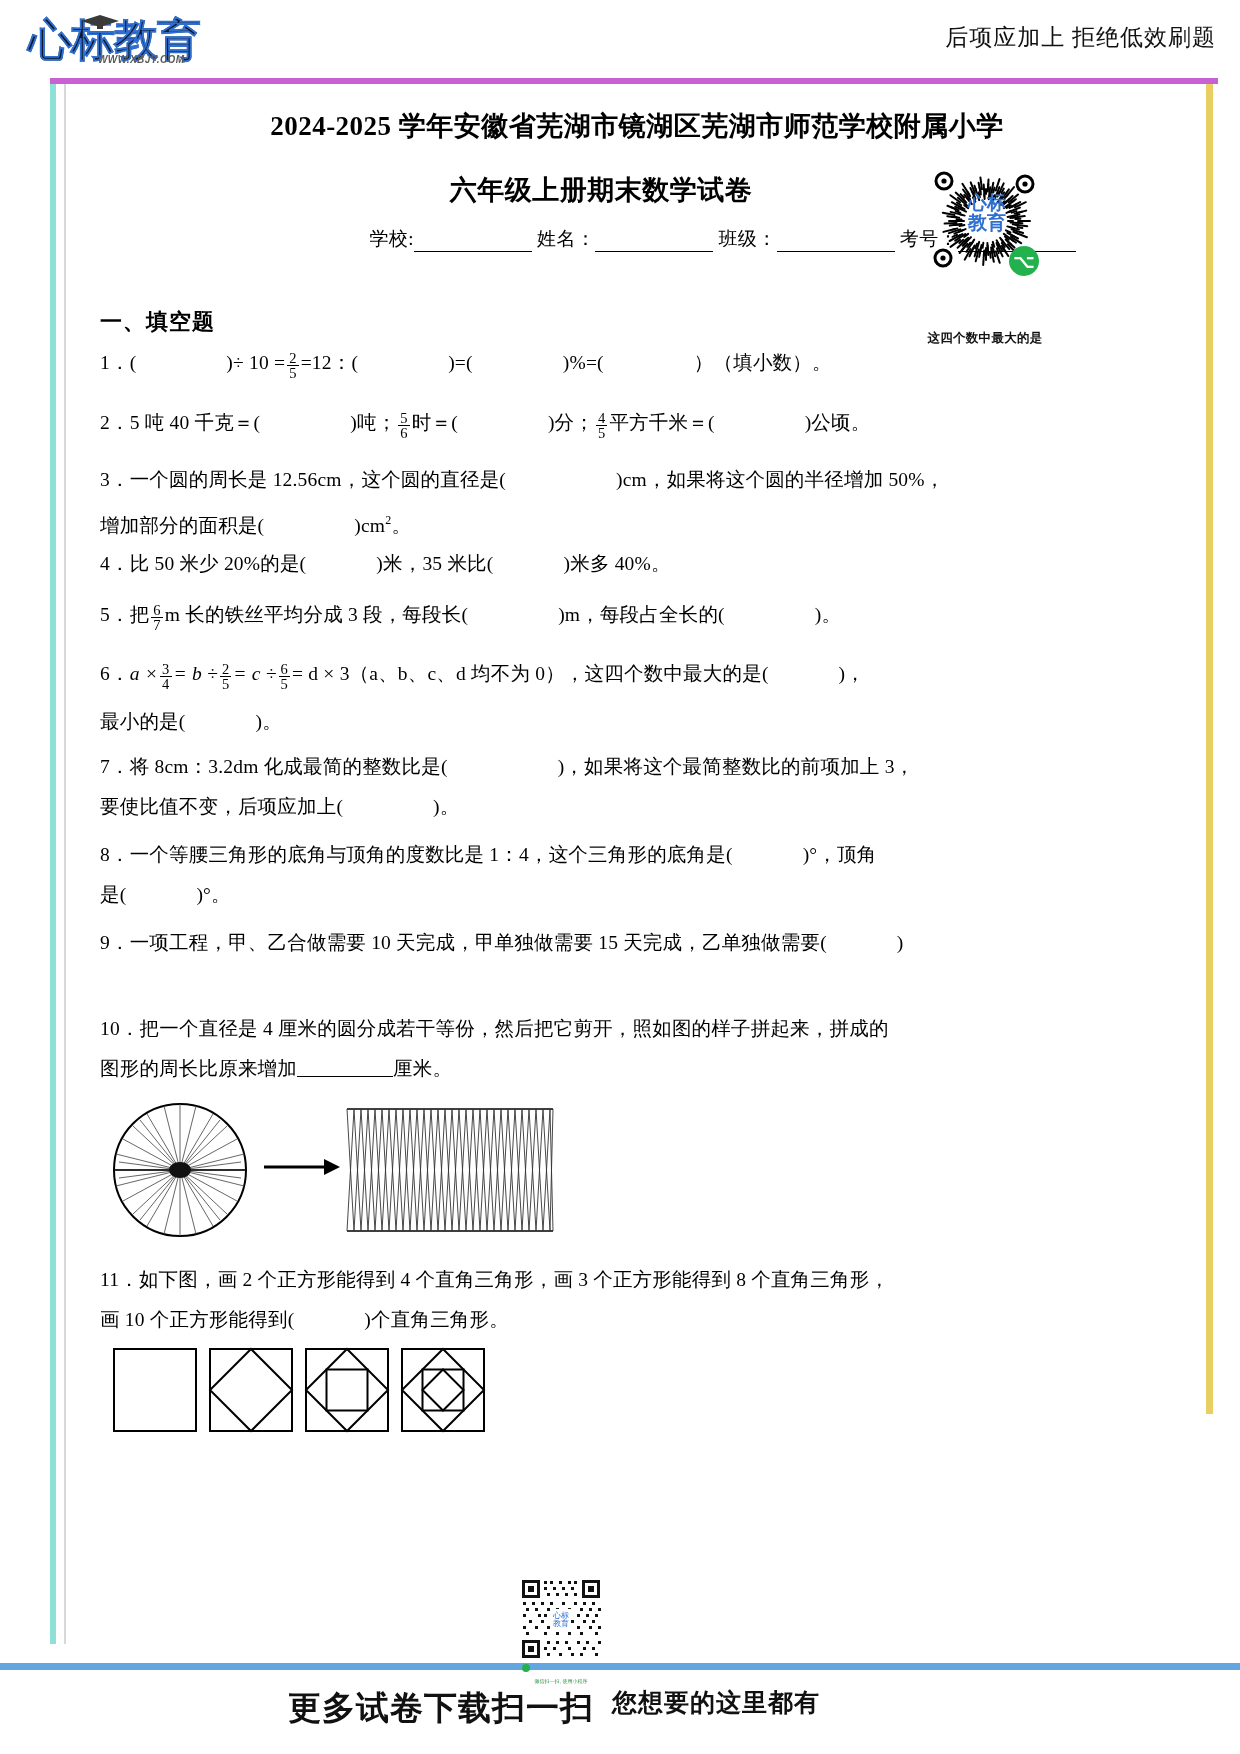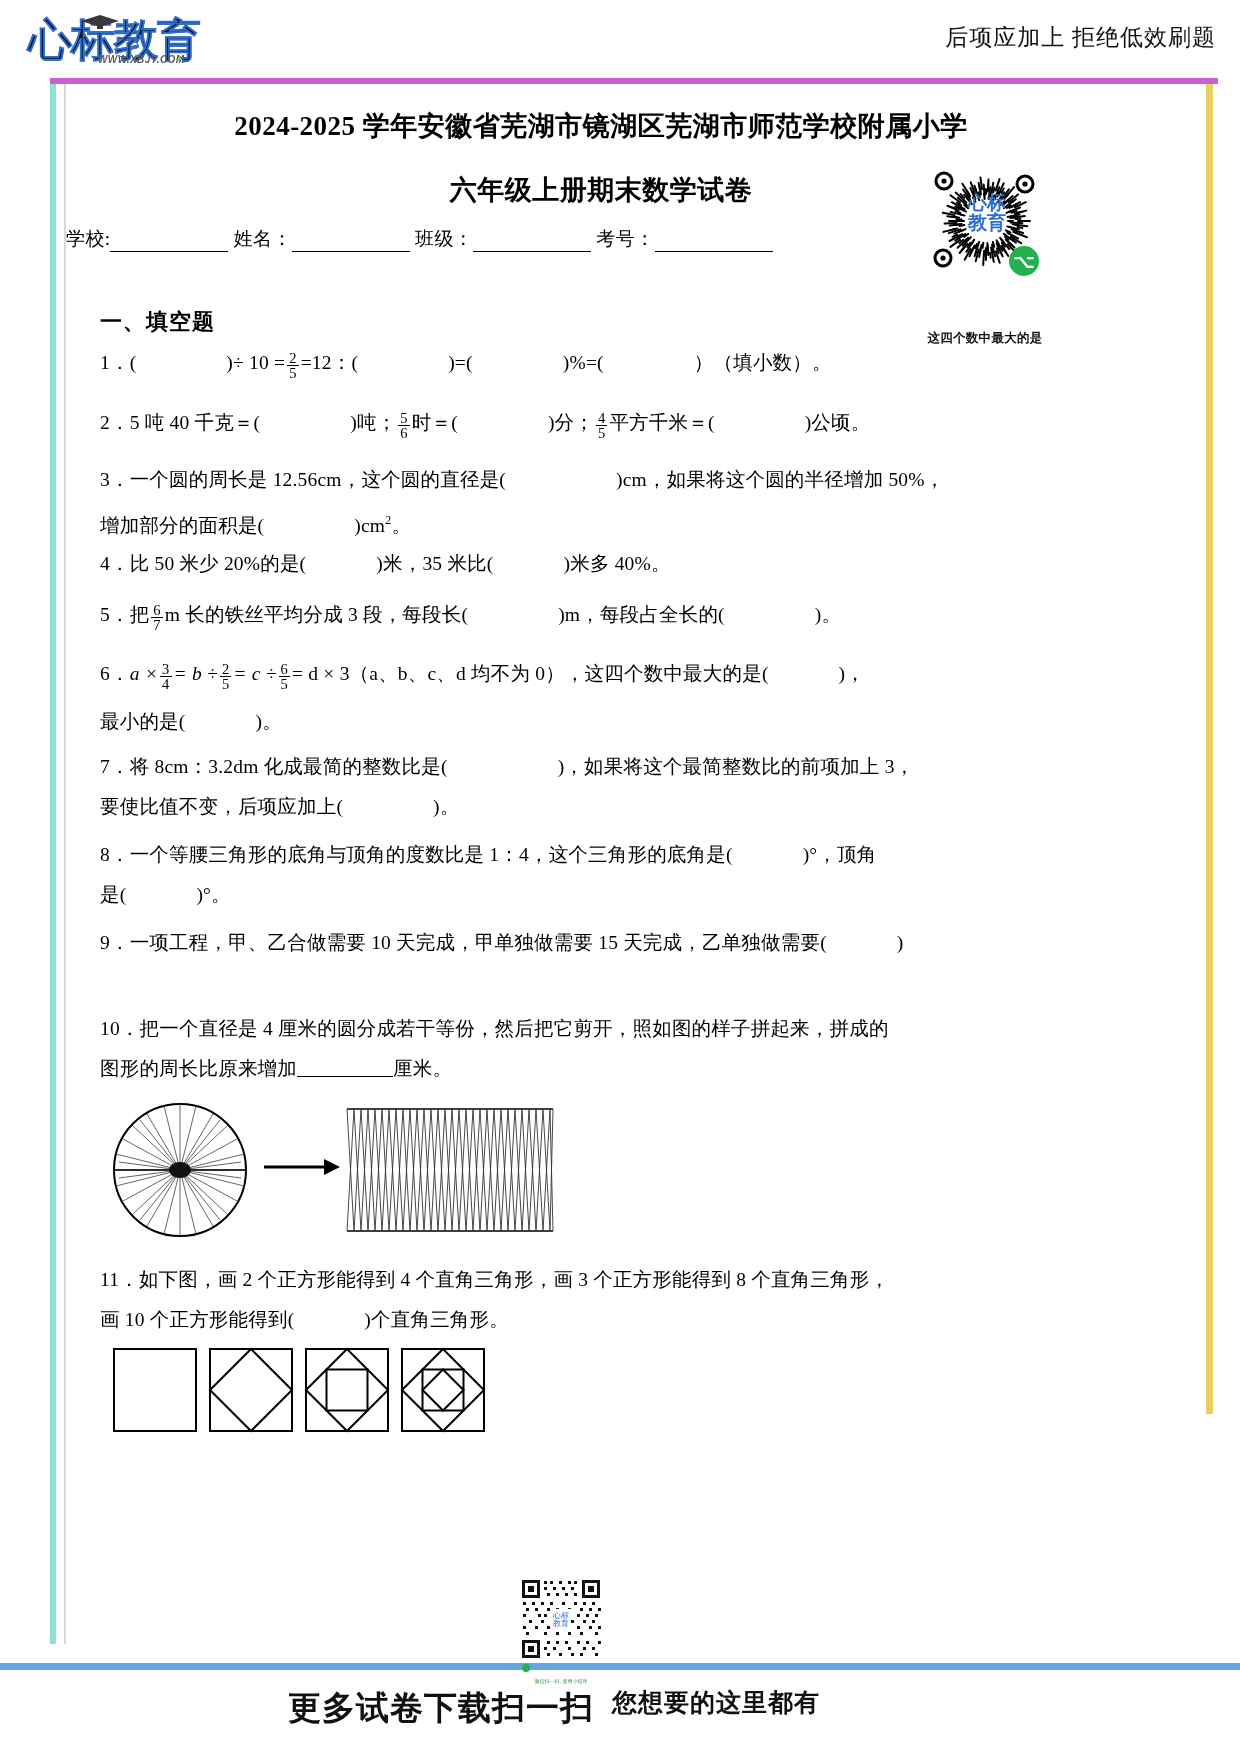--- a/index.html
+++ b/index.html
@@ -50,28 +50,29 @@
   }
   .bar-right-gold{
     position:absolute;left:1206px;top:84px;width:7px;height:1330px;background:#e8cf62;
   }
 
   
   .title1{
     position:absolute;left:66px;top:108px;width:1070px;
     text-align:center;font-size:27px;font-weight:bold;letter-spacing:0.5px;
     font-family:"Liberation Serif","DejaVu Serif",serif;
+    padding-left:36px;
   }
   .title2{
     position:absolute;left:66px;top:172px;width:1070px;
     text-align:center;font-size:27px;font-weight:bold;letter-spacing:0.5px;
   }
   .idline{
     position:absolute;left:66px;top:226px;width:1010px;
-    text-align:left;font-size:19px;letter-spacing:0.4px;white-space:nowrap;
+    text-align:right;font-size:19px;letter-spacing:0.4px;white-space:nowrap;
   }
   .idline .ul{
     display:inline-block;border-bottom:1.4px solid #000;
     vertical-align:bottom;height:19px;
   }
 
   
   .qr-circle{
     position:absolute;left:925px;top:160px;width:122px;height:122px;
   }

